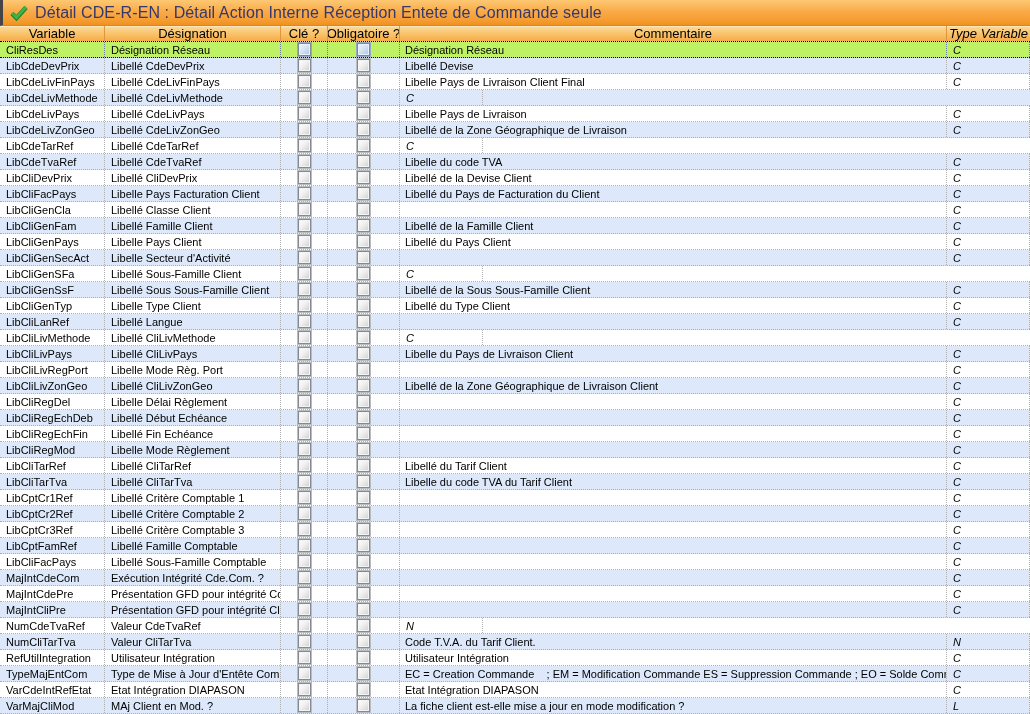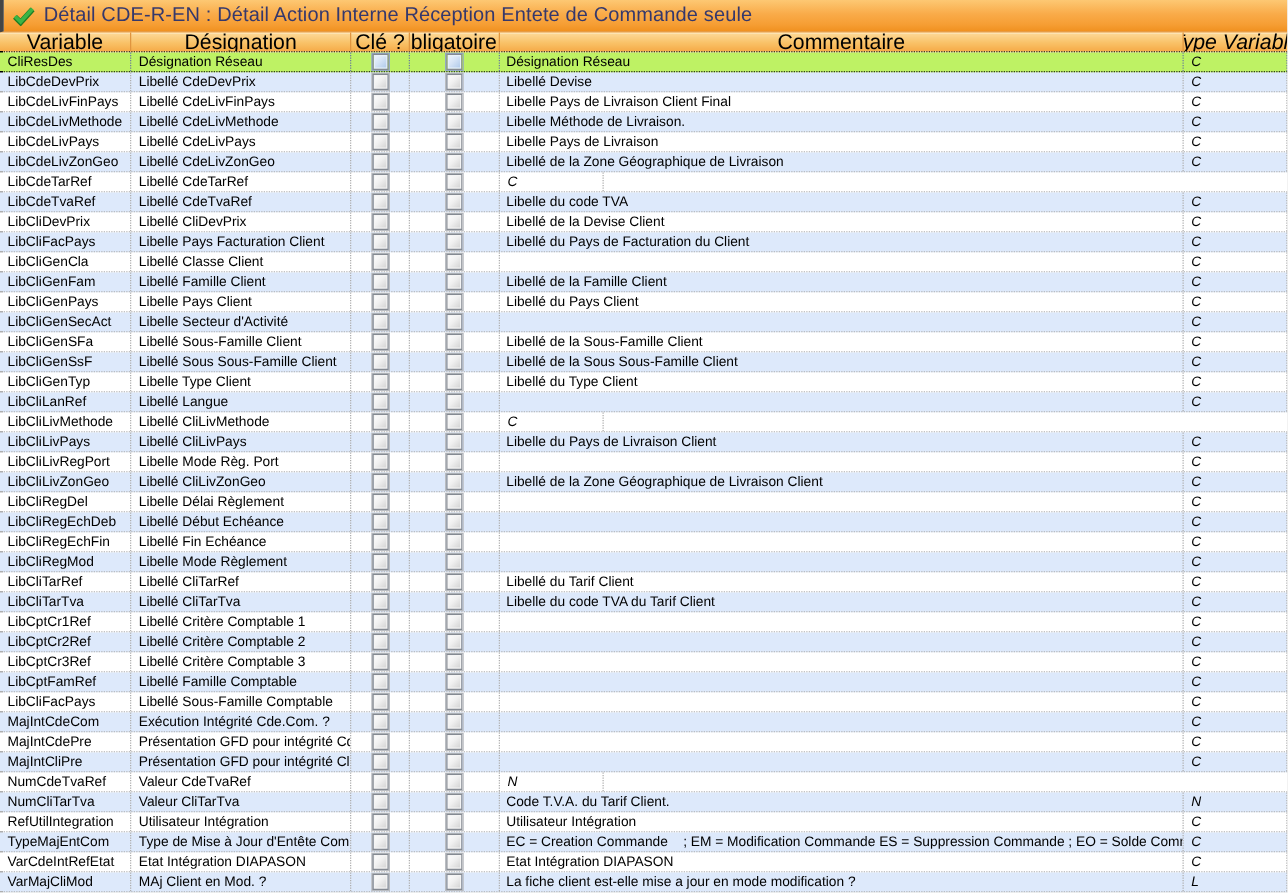--- a/index.html
+++ b/index.html
@@ -24,21 +24,21 @@
   }
   
   .header {
     height:16px; display:flex;
     background:linear-gradient(180deg,#fdda9b 0%,#f9c268 55%,#f6ab48 100%);
     box-shadow:inset 0 1px 0 #fde7bd;
     border-bottom:1px dotted #000;
   }
   .hcell {
     display:flex; align-items:center; justify-content:center;
-    font-size:17px; line-height:14px; color:#000;
+    font-size:13px; line-height:14px; color:#000;
     border-right:1px solid #e0953f; overflow:hidden; white-space:nowrap;
   }
   .hcell:last-child { border-right:none; }
   
   .col-variable    { width:105px; }
   .col-designation { width:176px; }
   .col-cle         { width:47px;  }
   .col-obligatoire { width:72px;  }
   .col-commentaire { width:547px; }
   .col-type        { width:83px;font-style:italic;  }
@@ -121,21 +121,20 @@
         <div class="cell chk col-cle"><span class="checkbox"></span></div>
         <div class="cell chk col-obligatoire"><span class="checkbox"></span></div>
         <div class="cell col-commentaire">Libelle Pays de Livraison Client Final</div>
         <div class="cell col-type">C</div>
       </div>
       <div class="row alt">
         <div class="cell txt col-variable">LibCdeLivMethode</div>
         <div class="cell txt col-designation">Libellé CdeLivMethode</div>
         <div class="cell chk col-cle"><span class="checkbox"></span></div>
         <div class="cell chk col-obligatoire"><span class="checkbox"></span></div>
-        <div class="cell col-commentaire">Libelle Méthode de Livraison.</div>
         <div class="cell col-type">C</div>
       </div>
       <div class="row">
         <div class="cell txt col-variable">LibCdeLivPays</div>
         <div class="cell txt col-designation">Libellé CdeLivPays</div>
         <div class="cell chk col-cle"><span class="checkbox"></span></div>
         <div class="cell chk col-obligatoire"><span class="checkbox"></span></div>
         <div class="cell col-commentaire">Libelle Pays de Livraison</div>
         <div class="cell col-type">C</div>
       </div>
@@ -208,21 +207,20 @@
         <div class="cell chk col-cle"><span class="checkbox"></span></div>
         <div class="cell chk col-obligatoire"><span class="checkbox"></span></div>
         <div class="cell col-commentaire"></div>
         <div class="cell col-type">C</div>
       </div>
       <div class="row">
         <div class="cell txt col-variable">LibCliGenSFa</div>
         <div class="cell txt col-designation">Libellé Sous-Famille Client</div>
         <div class="cell chk col-cle"><span class="checkbox"></span></div>
         <div class="cell chk col-obligatoire"><span class="checkbox"></span></div>
-        <div class="cell col-commentaire">Libellé de la Sous-Famille Client</div>
         <div class="cell col-type">C</div>
       </div>
       <div class="row alt">
         <div class="cell txt col-variable">LibCliGenSsF</div>
         <div class="cell txt col-designation">Libellé Sous Sous-Famille Client</div>
         <div class="cell chk col-cle"><span class="checkbox"></span></div>
         <div class="cell chk col-obligatoire"><span class="checkbox"></span></div>
         <div class="cell col-commentaire">Libellé de la Sous Sous-Famille Client</div>
         <div class="cell col-type">C</div>
       </div>

